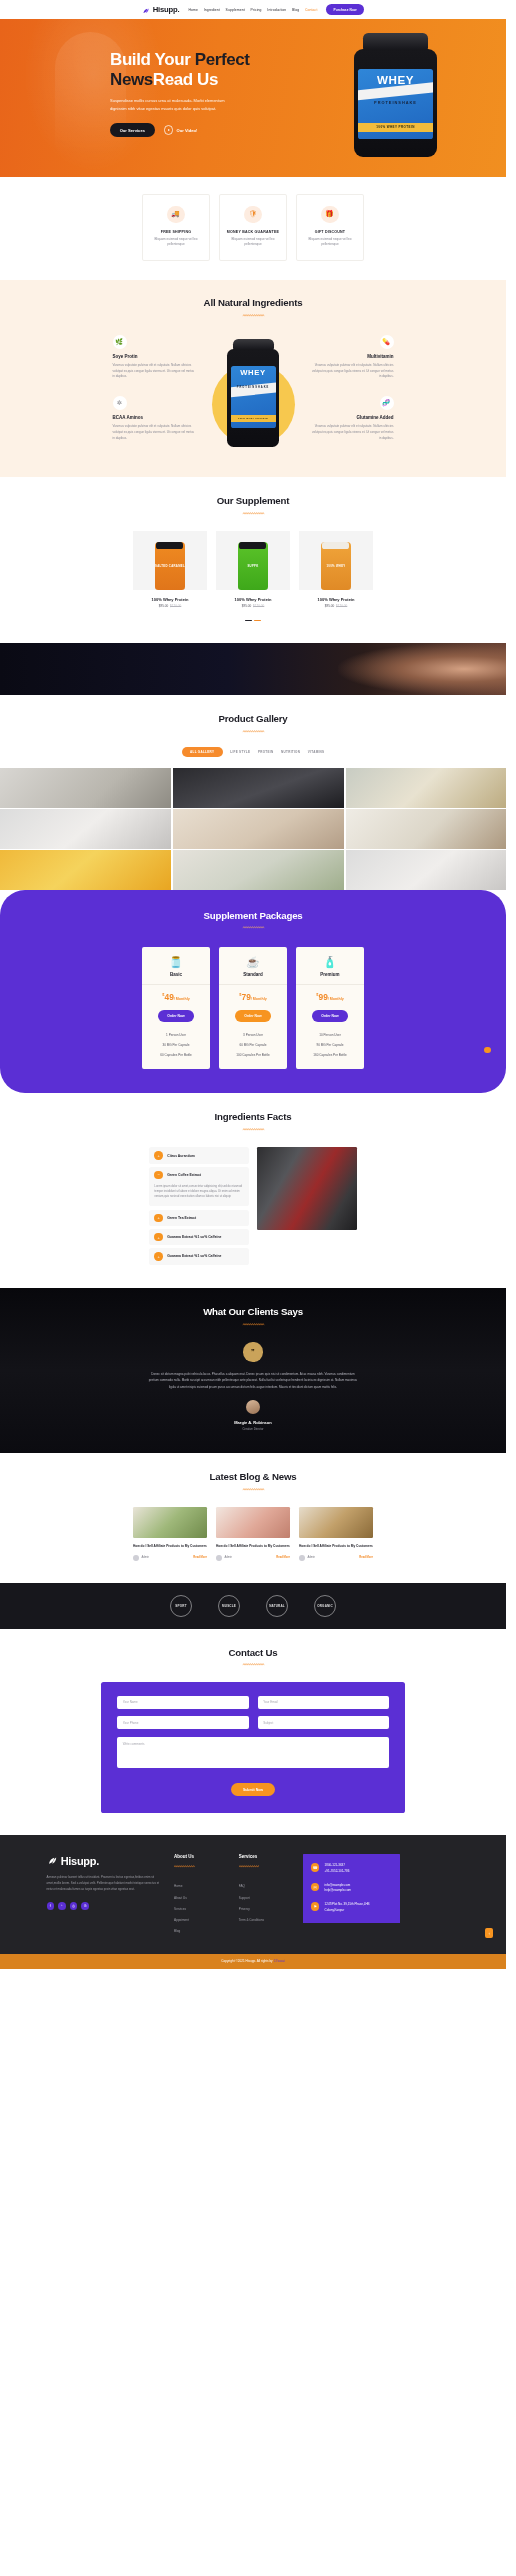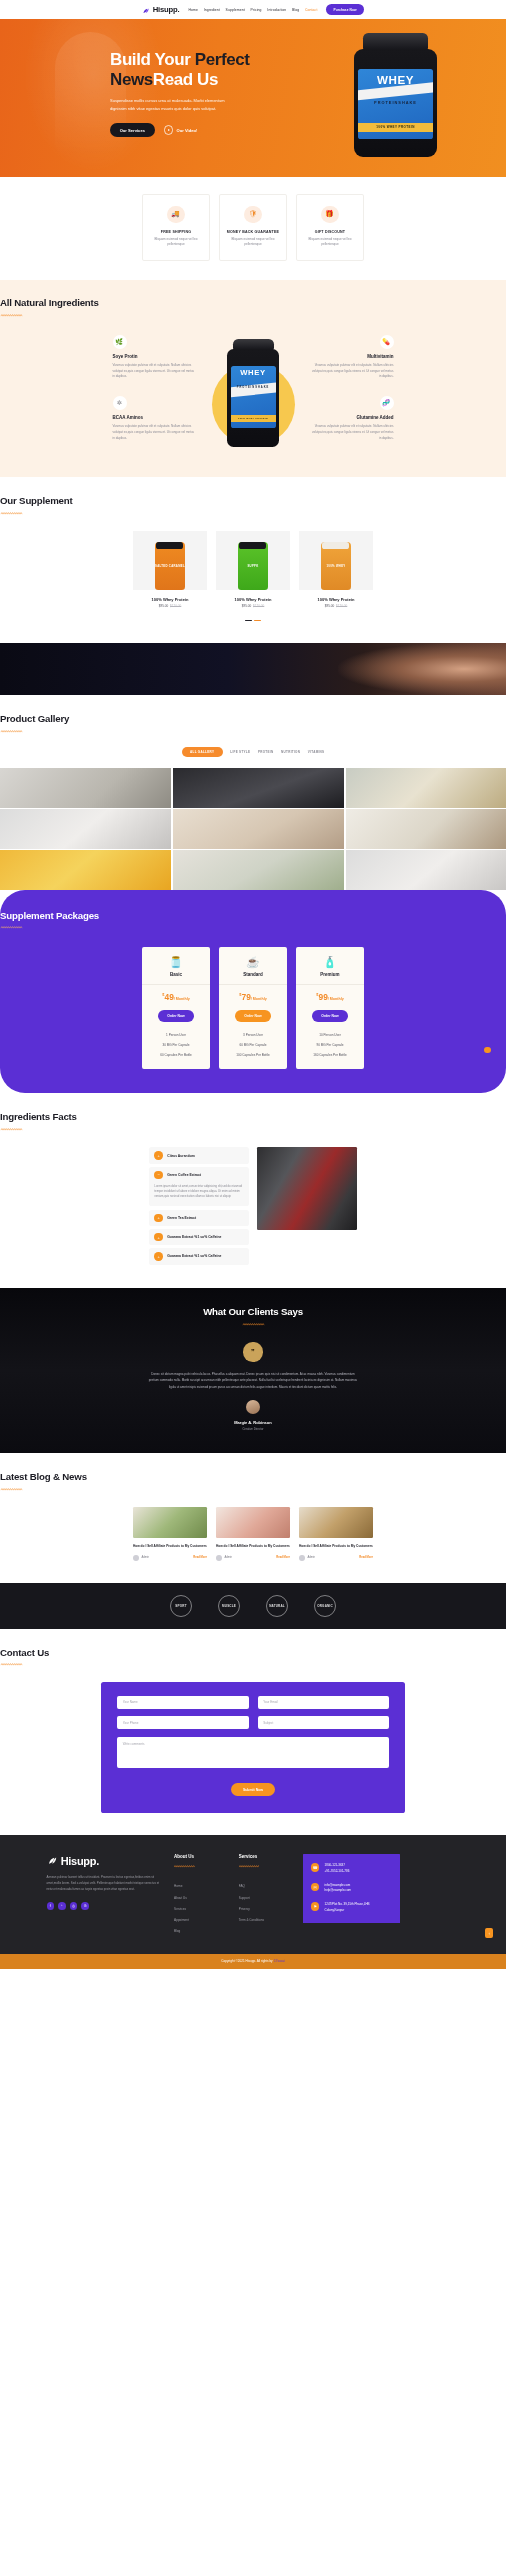--- a/index.html
+++ b/index.html
@@ -118,21 +118,21 @@
     padding:10.3px 6.5px 11.6px; text-align:center;
   }
   .feat-ico {
     width:17.4px;height:17.4px;border-radius:50%;background:#fdece0;margin:0 auto 6.5px;
     display:flex;align-items:center;justify-content:center;color:#f08b2a;font-size:7px;
   }
   .feat-title { font-size:3.6px; font-weight:bold; letter-spacing:0.2px; color:#24242c; }
   .feat-desc { margin-top:3.2px; font-size:3.1px; line-height:1.85; color:#8c8c96; }
 
   
-  .sec-head { }
+  .sec-head { text-align:center; }
   .sec-title { font-size:9.7px; font-weight:bold; letter-spacing:-0.2px; color:#1c1c24; }
   .squiggle {
     margin:3.9px auto 0; width:23px; height:3.2px; color:#f38b28;
   }
 
   
   .natural { background:#fdf2e6; padding:17px 0 19.4px; position:relative; }
   .nat-grid {
     margin-top:15.5px; display:flex; justify-content:center; align-items:flex-start; gap:0;
     position:relative;

